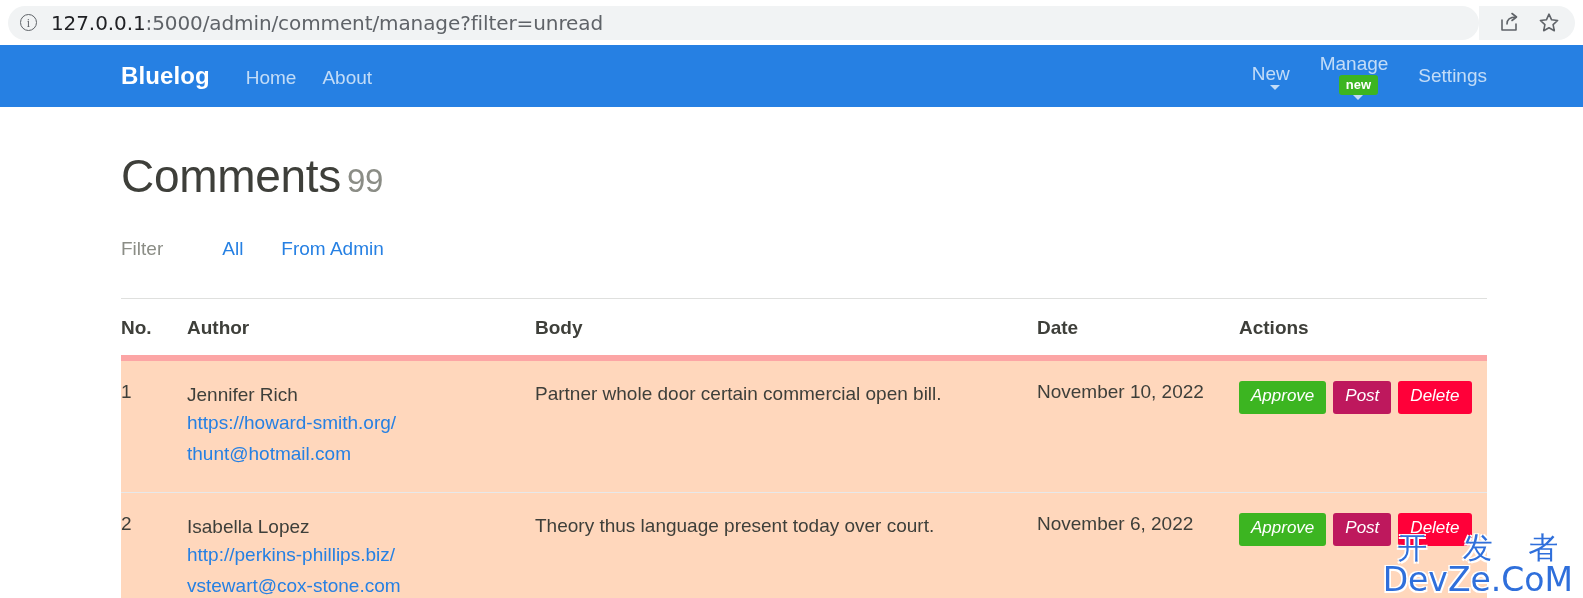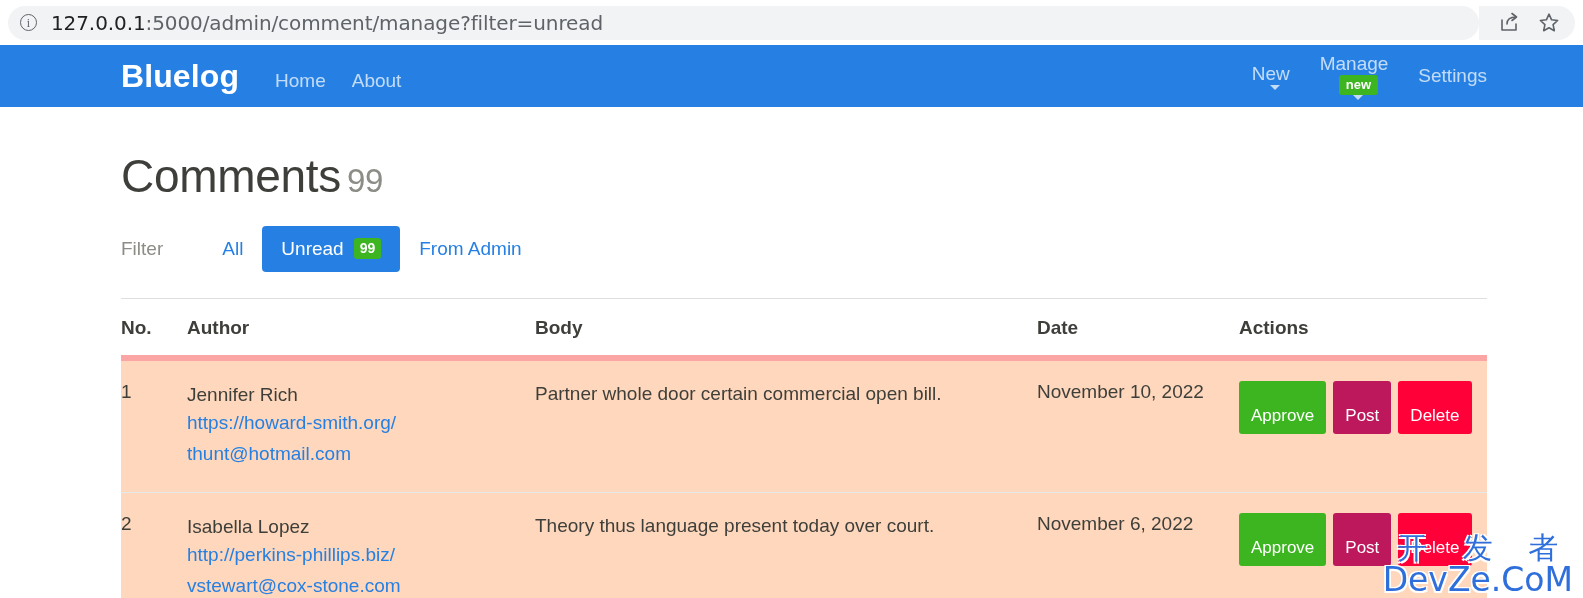--- a/index.html
+++ b/index.html
@@ -71,21 +71,21 @@
     height: 62px;
     background: #2680e3;
     display: flex;
     align-items: center;
     padding: 0 96px 0 121px;
     justify-content: space-between;
   }
   .nav-left { display: flex; align-items: baseline; }
   .brand {
     color: #ffffff;
-    font-size: 32px;
+    font-size: 24px;
     font-weight: 600;
     margin-right: 36px;
     text-decoration: none;
     letter-spacing: 0.1px;
   }
   .nav-link {
     color: rgba(255,255,255,0.72);
     font-size: 19px;
     text-decoration: none;
     margin-right: 26px;
@@ -213,26 +213,27 @@
   td.col-body { padding-right: 24px; line-height: 1.4; }
   td.col-date { white-space: nowrap; }
   td.col-act { padding-top: 16px; }
 
   .btn-group { display: flex; align-items: flex-start; }
   .btn {
     font-size: 17px;
     color: #ffffff;
     border: none;
     border-radius: 3px;
-    padding: 25px 12px 8px;
+    padding: 5px 12px 8px;
     margin-right: 7px;
     cursor: pointer;
     white-space: nowrap;
     font-family: "Liberation Sans", sans-serif;
     line-height: 1.2;
+    font-style: italic;
   }
   .btn-approve { background: #3cb521; }
   .btn-post    { background: #be185d; }
   .btn-delete  { background: #ff0039; margin-right: 0; }
 
   
   .watermark {
     position: absolute;
     right: 10px;
     bottom: 2px;
@@ -310,24 +311,20 @@
 
   <div class="content">
 
     <h1 class="page-title">
       <span>Comments</span><span class="count">99</span>
     </h1>
 
     <div class="filter-row">
       <span class="filter-label">Filter</span>
       <a class="filter-btn">All</a>
-      <a class="filter-btn active">
-        <span>Unread</span>
-        <span class="cbadge">99</span>
-      </a>
       <a class="filter-btn">From Admin</a>
     </div>
 
     <table class="comments">
       <colgroup>
         <col class="c-no">
           <col class="c-author">
           <col class="c-body">
           <col class="c-date">
           <col class="c-act">

